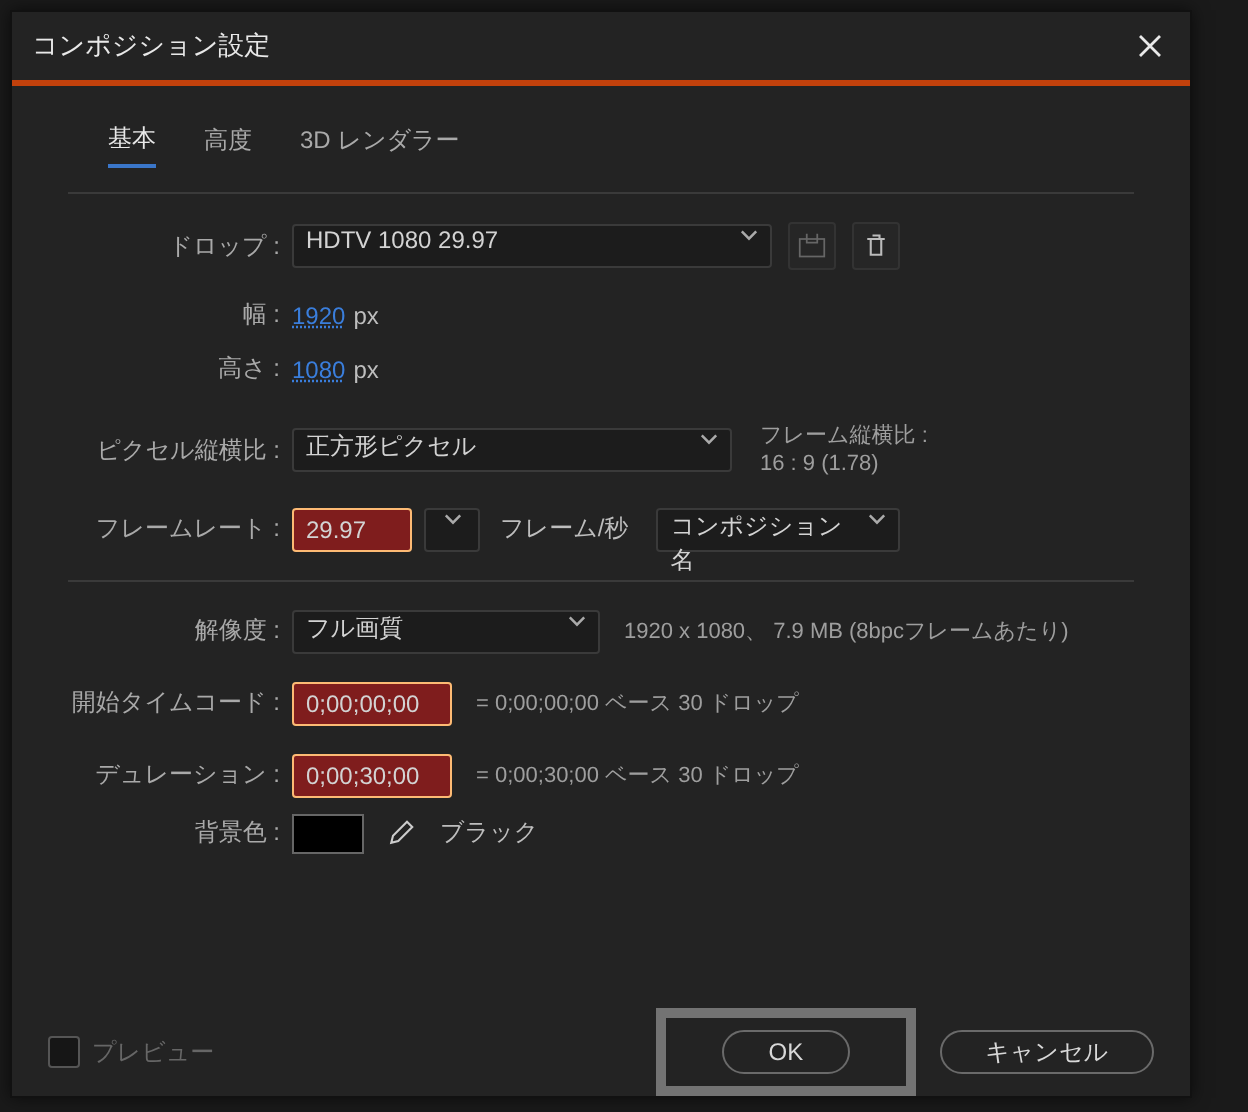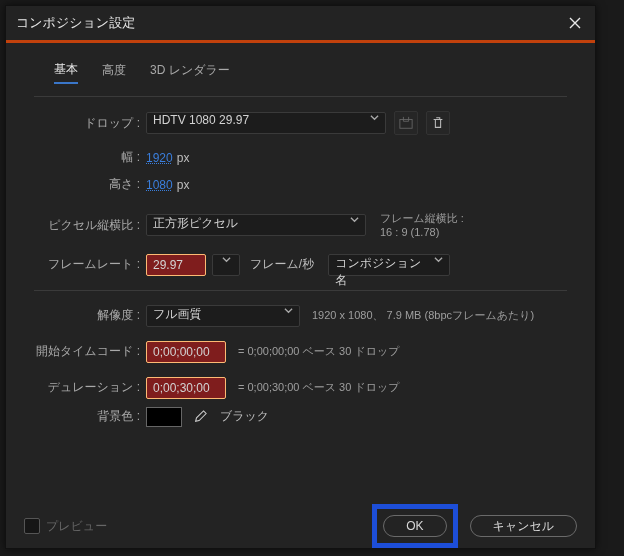--- a/index.html
+++ b/index.html
@@ -31,21 +31,21 @@
   .chk-box svg{width:10px;height:10px}
   .chk-empty{width:14px;height:14px;border:1px solid #555;background:#161616;border-radius:2px}
   .num{background:#7f1d1d;border:1px solid #fdba74;border-radius:2px;height:20px;padding:0 6px;color:#d3d3d3;font-size:12px;display:inline-flex;align-items:center}
   .sep{height:1px;background:#3a3a3a;margin:14px 10px 0}
   .swatch{width:34px;height:18px;border:1px solid #666;background:#000}
   .eyedrop{margin-left:8px;display:flex;align-items:center;justify-content:center;width:20px;height:20px}
   .eyedrop svg{width:14px;height:14px}
   .footer{position:absolute;left:0;right:0;bottom:0;height:44px;display:flex;align-items:center;justify-content:space-between;padding:0 18px}
   .btn{display:inline-flex;align-items:center;justify-content:center;border:1px solid #6a6a6a;background:transparent;color:#d8d8d8;font-size:12px;border-radius:12px;height:22px;padding:0 22px;cursor:pointer}
   .btn-cancel{margin-left:12px}
-  .okwrap{display:inline-flex;align-items:center;justify-content:center;border:5px solid #1d4ed8;padding:6px 6px}
+  .okwrap{display:inline-flex;align-items:center;justify-content:center;border:5px solid #737373;padding:6px 28px}
   .prevrow{display:flex;align-items:center;gap:6px;color:#666}
   .sidetxt{color:#9e9e9e;margin-left:12px;font-size:11px}
   .sidefr{color:#9e9e9e;font-size:11px;line-height:1.3}
 </style>
 </head>
 <body>
 
 <div class="dialog">
 
   <div class="titlebar">

